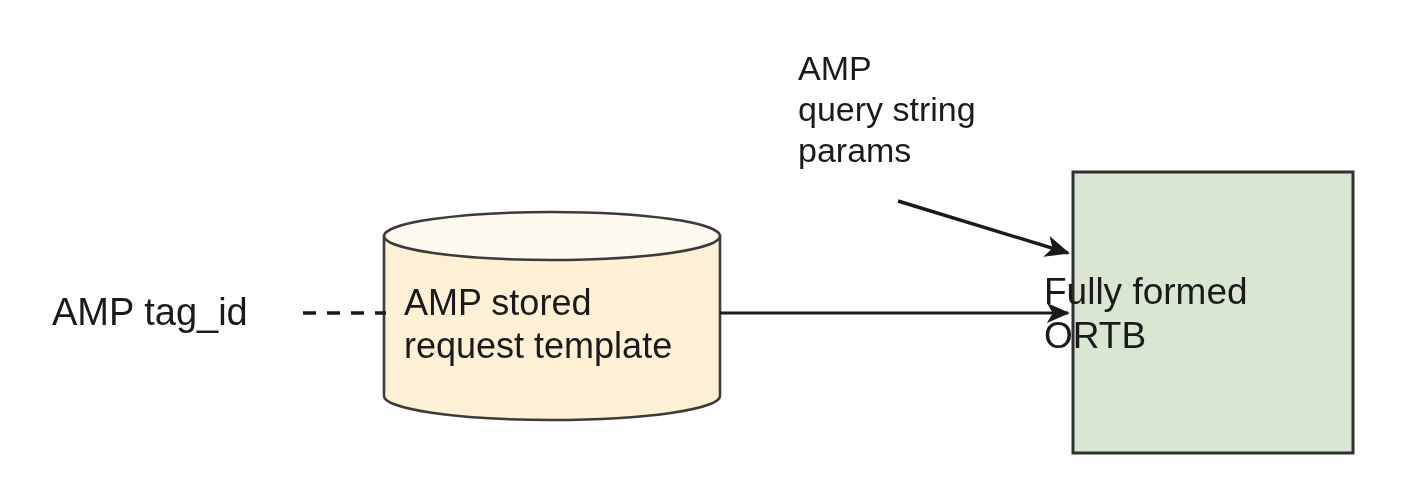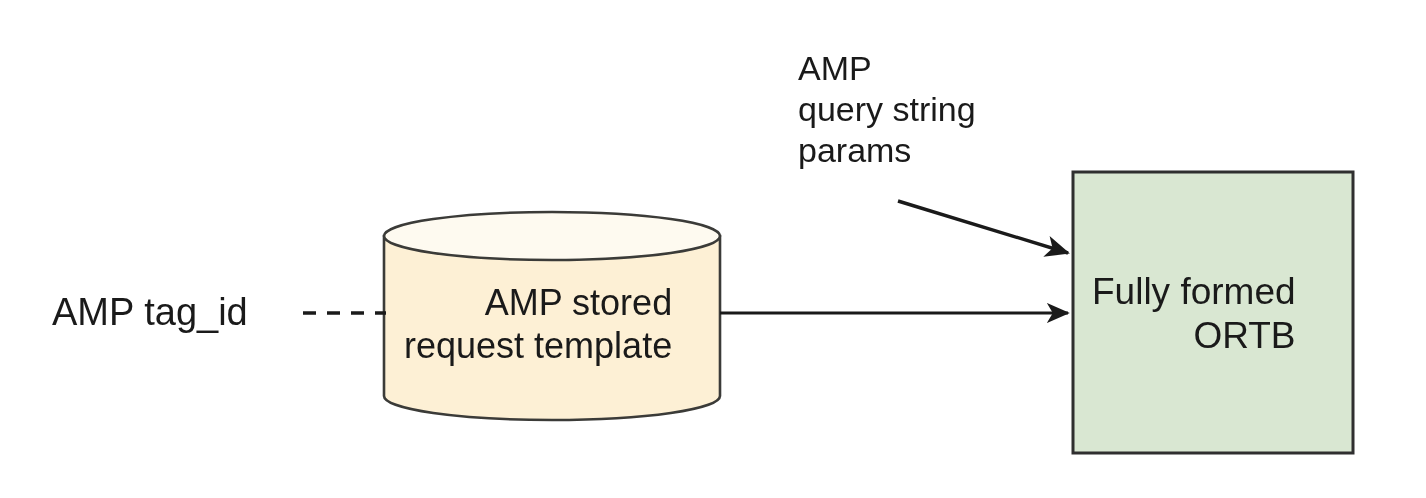--- a/index.html
+++ b/index.html
@@ -23,21 +23,20 @@
     top: 0;
     width: 1426px;
     height: 498px;
   }
   .node-label {
     position: absolute;
     font-family: "Liberation Sans", sans-serif;
     color: #1a1a1a;
     line-height: 1.20;
     white-space: pre;
-    text-align: right;
     -webkit-font-smoothing: antialiased;
   }
   #label-amp-tag-id {
     left: 52px;
     top: 290px;
     font-size: 38px;
     letter-spacing: 0px;
   }
   #label-cylinder-text {
     left: 404px;
@@ -45,21 +44,21 @@
     font-size: 36px;
   }
   #label-query-params {
     left: 798px;
     top: 48px;
     width: 200px;
     text-align: left;
     font-size: 34px;
   }
   #label-ortb {
-    left: 1092px;
+    left: 1044px;
     top: 270px;
     font-size: 37px;
   }
 </style>
 </head>
 <body>
 
 <div id="canvas">
 
   <svg id="diagram-svg" viewBox="0 0 1426 498" xmlns="http://www.w3.org/2000/svg">

